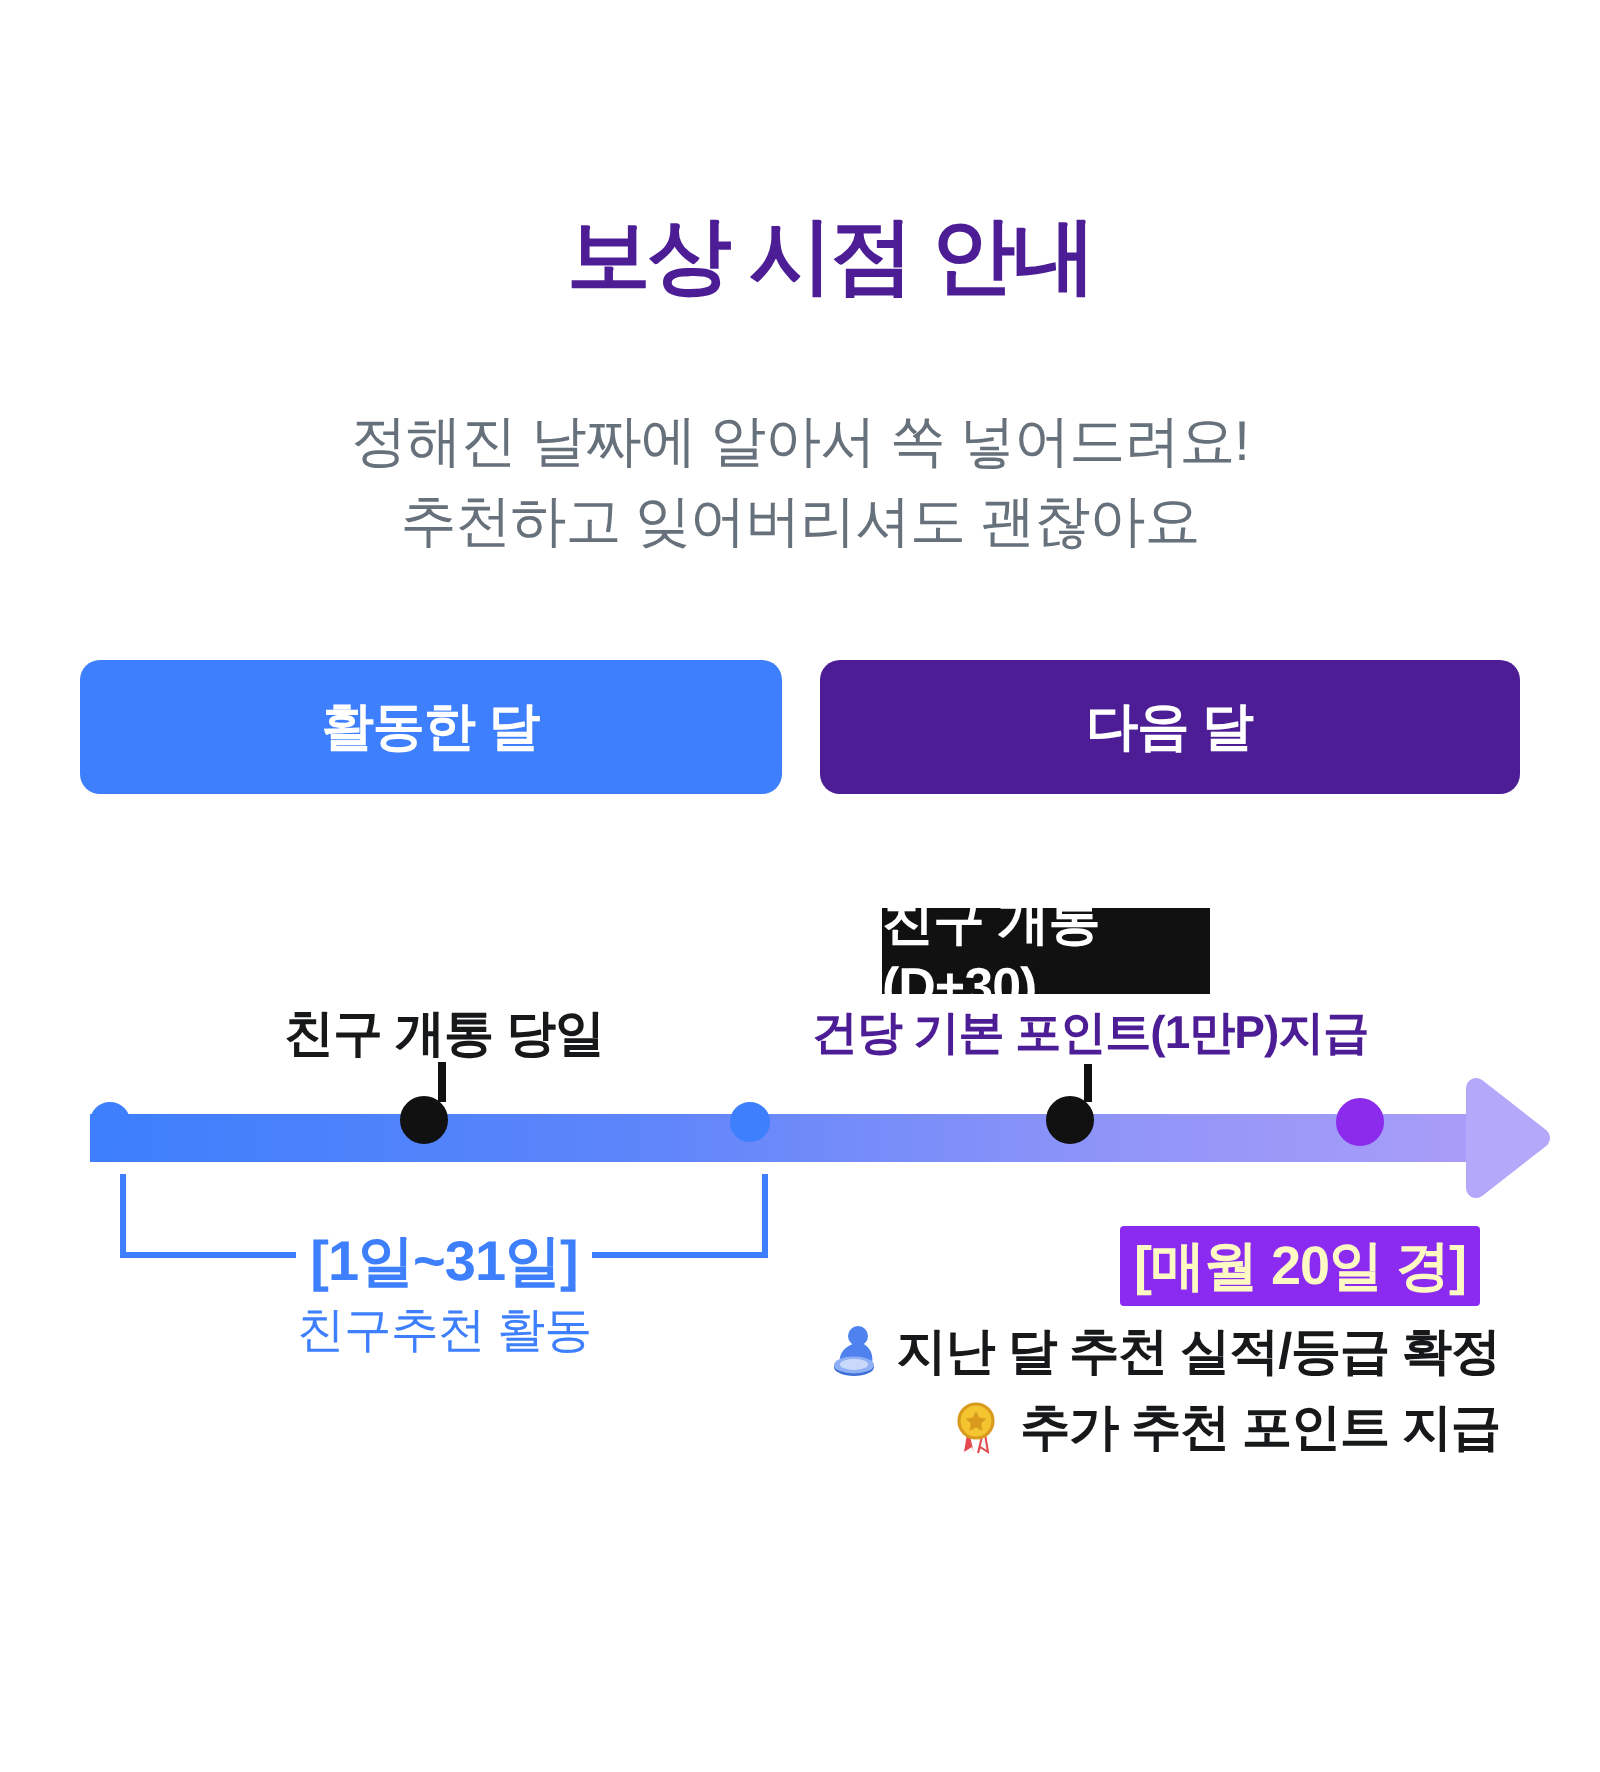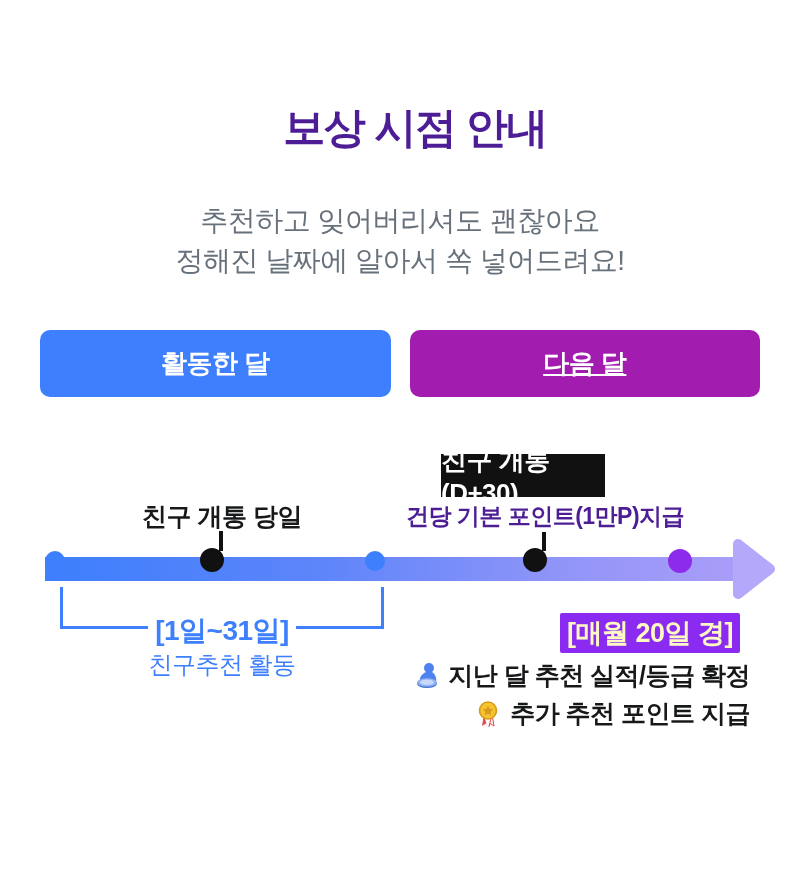--- a/index.html
+++ b/index.html
@@ -25,21 +25,21 @@
   .banner-row {
     position: absolute; top: 330px; left: 40px; width: 720px; height: 67px;
     display: flex; gap: 19px;
   }
   .banner {
     flex: 1; border-radius: 10px; display: flex;
     align-items: center; justify-content: center;
     color: #ffffff; font-size: 26px; font-weight: 700; letter-spacing: -0.5px;
   }
   .banner.active { background: #3D7FFC; }
-  .banner.next   { background: #a21caf; text-decoration: underline; }
+  .banner.next   { background: #4c1d95; }
 
   
   .bar {
     position: absolute; left: 45px; top: 557px; width: 693px; height: 24px;
     background: linear-gradient(90deg, #3D7FFC 0%, #5E85FA 40%, #9195F8 75%, #A99DF8 100%);
   }
   .arrow-svg { position: absolute; left: 732px; top: 538px; }
 
   
   .node {
@@ -109,22 +109,22 @@
   .payout-item .ico { width: 28px; height: 28px; flex: 0 0 28px; }
 </style>
 </head>
 <body>
 
 <div class="canvas">
 
   <div class="title">보상 시점 안내</div>
 
   <div class="subtitle">
+    <div>정해진 날짜에 알아서 쏙 넣어드려요!</div>
     <div>추천하고 잊어버리셔도 괜찮아요</div>
-    <div>정해진 날짜에 알아서 쏙 넣어드려요!</div>
   </div>
 
   <div class="banner-row">
     <div class="banner active">활동한 달</div>
     <div class="banner next">다음 달</div>
   </div>
 
   <div class="event-label activation-day">친구 개통 당일</div>
   <div class="d30-badge">친구 개통(D+30)</div>
   <div class="event-label d30-desc">건당 기본 포인트(1만P)지급</div>

